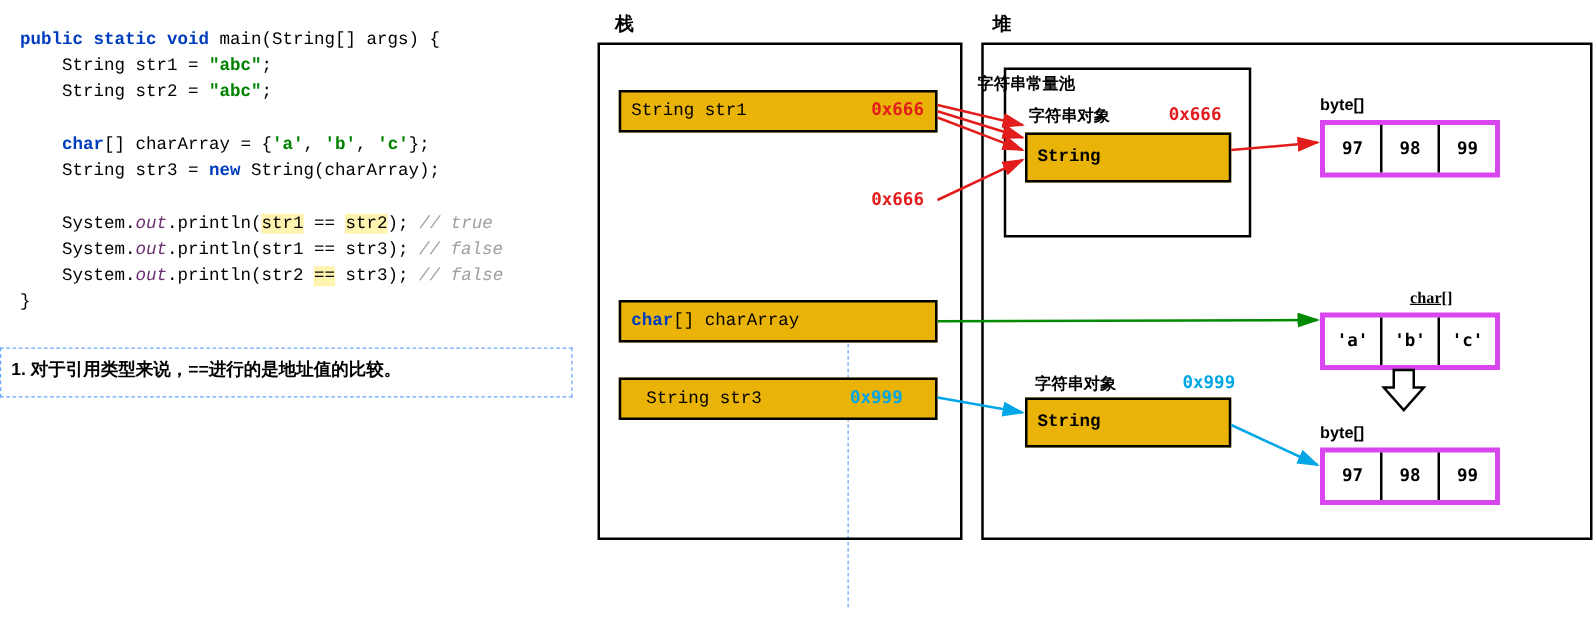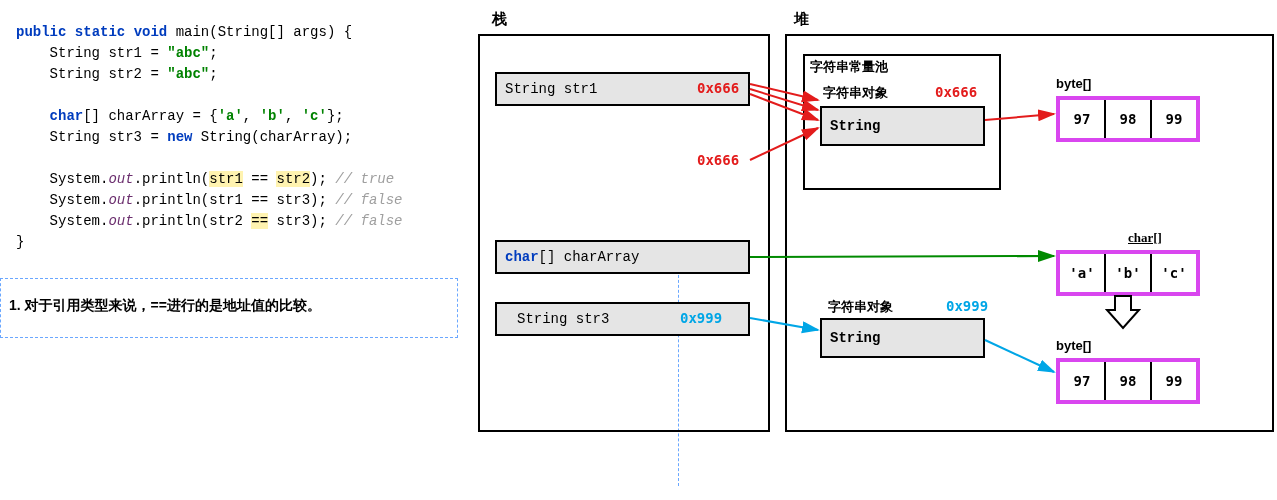--- a/index.html
+++ b/index.html
@@ -28,42 +28,42 @@
   .notes {
     position: absolute;
     left: 0; top: 278px;
     border: 1px dashed #6aa7ff;
     padding: 6px 8px 10px 8px;
     width: 440px;
     font-family: "Microsoft YaHei", Arial, sans-serif;
     font-size: 14px;
     font-weight: bold;
   }
-  .notes div { margin: 12px 0; }
+  .notes div { margin: 2px 0; }
   .heading {
     position: absolute;
     font-family: "Microsoft YaHei", Arial, sans-serif;
     font-weight: bold;
     font-size: 15px;
   }
   .region-box {
     position: absolute;
     border: 2px solid #000;
   }
   .stack-region { left: 478px; top: 34px; width: 288px; height: 394px; }
   .heap-region  { left: 785px; top: 34px; width: 485px; height: 394px; }
   .pool-box {
     position: absolute;
     left: 803px; top: 54px; width: 194px; height: 132px;
     border: 2px solid #000;
   }
   .cell {
     position: absolute;
     border: 2px solid #000;
-    background: #e5e5e5;
+    background: #eab308;
     display: flex;
     align-items: center;
     padding: 0 8px;
     box-sizing: border-box;
     height: 34px;
   }
   .addr {
     position: absolute;
     font-weight: bold;
     font-family: Consolas, monospace;
@@ -124,21 +124,21 @@
     <div>1. 对于引用类型来说，==进行的是地址值的比较。</div>
   </div>
   <div class="vdash" style="left:678px; top:270px; height:216px;"></div>
 
   <div class="heading" style="left:492px; top:10px;">栈</div>
   <div class="heading" style="left:794px; top:10px;">堆</div>
 
   <div class="region-box stack-region"></div>
   <div class="region-box heap-region"></div>
   <div class="pool-box"></div>
-  <div class="lbl" style="left:810px; top:58px;">字符串常量池</div>
+  <div class="lbl" style="left:782px; top:58px;">字符串常量池</div>
 
   <div class="cell" style="left:495px; top:72px; width:255px;">
     <span>String str1</span>
   </div>
   <div class="addr red" style="left:697px; top:80px;">0x666</div>
 
   <div class="addr red" style="left:697px; top:152px;">0x666</div>
 
   <div class="cell" style="left:495px; top:240px; width:255px;">
     <span><span class="kw">char</span><span>[] charArray</span></span>

